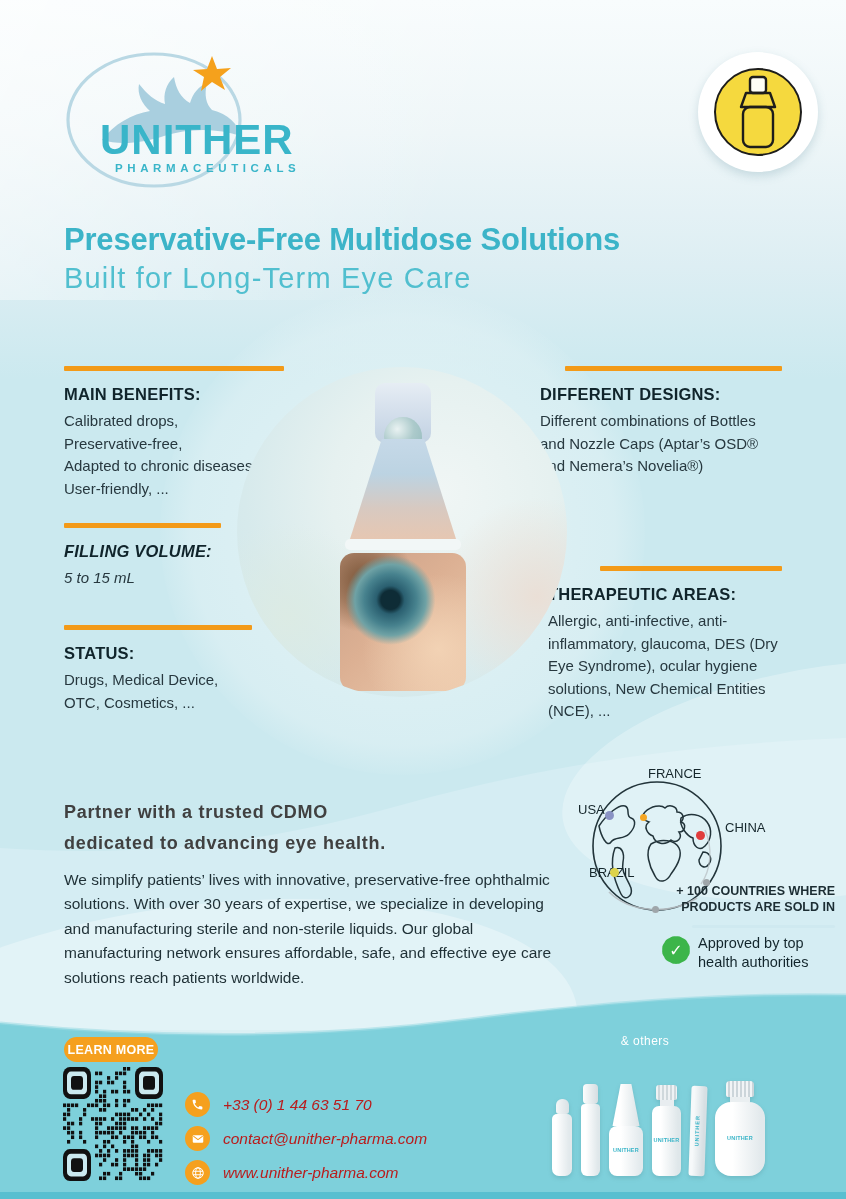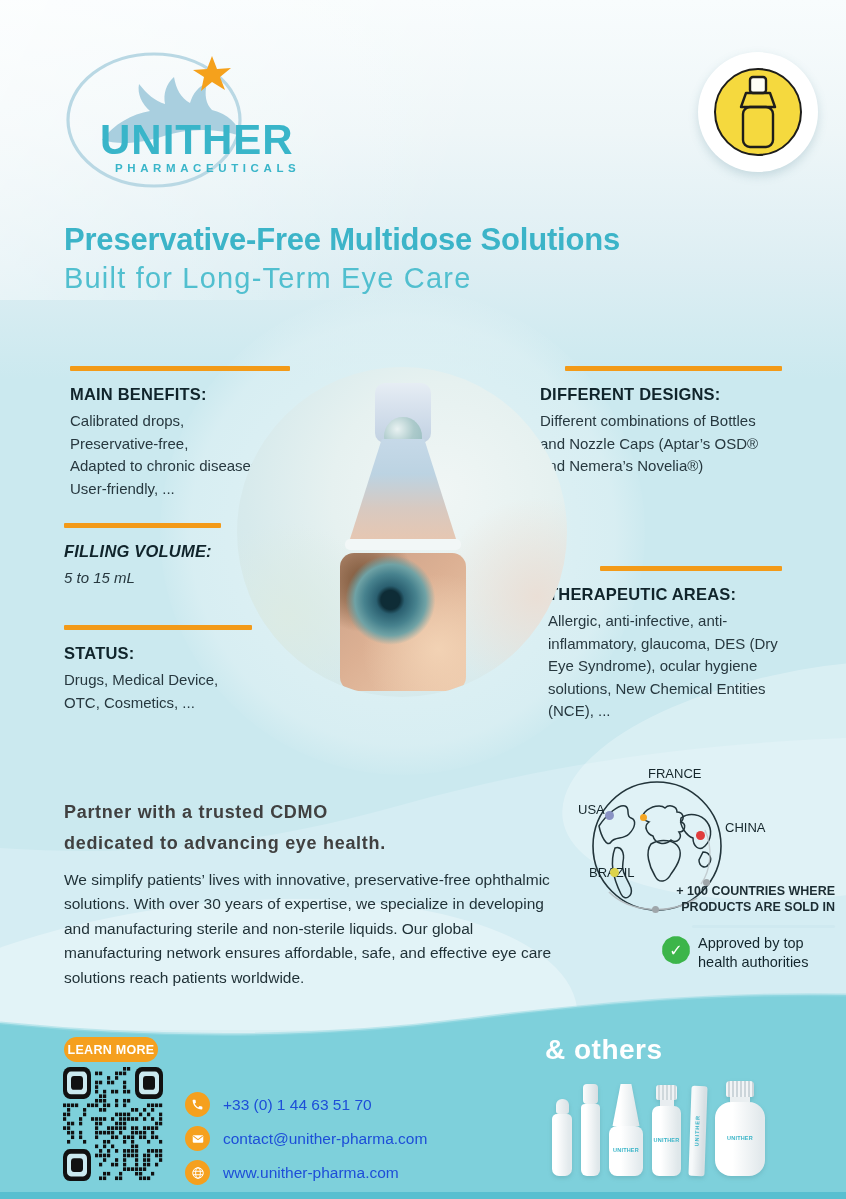--- a/index.html
+++ b/index.html
@@ -46,21 +46,21 @@
     color:#51bfcf; letter-spacing:1.2px; }
 
   
   .sec { position:absolute; }
   .rule { height:5px; background:#f39a18; border-radius:1px; }
   .sec h3 { font-size:16.5px; font-weight:700; color:#10242b; margin-top:14px; letter-spacing:.2px; }
   .sec .body { font-size:15px; color:#27383f; line-height:1.5; margin-top:6px; }
   .sec.right { text-align:left; }
   .sec.right .rule { margin-left:auto; }
 
-  .sec-benefits { left:64px; top:366px; width:235px;margin-left:6px; }
+  .sec-benefits { left:64px; top:366px; width:235px; }
   .sec-benefits .rule { width:220px; }
   .sec-filling  { left:64px; top:523px; width:235px;font-style:italic; }
   .sec-filling .rule { width:157px; }
   .sec-status   { left:64px; top:625px; width:235px; }
   .sec-status .rule { width:188px; }
   .sec-designs  { left:540px; top:366px; width:242px; }
   .sec-designs .rule { width:217px; }
   .sec-therapy  { left:548px; top:566px; width:234px; }
   .sec-therapy .rule { width:182px; }
 
@@ -111,24 +111,24 @@
 
   
   .learn-more { position:absolute; left:64px; top:1037px; width:94px; height:25px; border-radius:13px;
     background:#f5a01e; color:#fff; font-size:12.5px; font-weight:700; letter-spacing:.3px;
     display:flex; align-items:center; justify-content:center; border:none; cursor:pointer; }
   .qr { position:absolute; left:63px; top:1067px; }
   .contact { position:absolute; left:185px; top:1092px; }
   .c-row { display:flex; align-items:center; margin-bottom:9px; height:25px; cursor:pointer; }
   .c-ic { width:25px; height:25px; border-radius:50%; background:#f5a01e; display:flex;
     align-items:center; justify-content:center; margin-right:13px; flex:0 0 25px; }
-  .c-txt { font-size:15.5px; color:#1d4ed8; }
-
-  .others { position:absolute; left:545px; top:1034px; width:200px; 
-    color:#fff; font-size:28px; font-weight:700; letter-spacing:.5px; }
+  .c-txt { font-size:15.5px; color:#b91c1c;font-style:italic; }
+
+  .others { position:absolute; left:545px; top:1034px; width:200px; text-align:center;
+    color:#fff; font-size:12px; font-weight:400; letter-spacing:.5px; }
   .products { position:absolute; left:552px; top:1072px; width:235px; height:104px;
     display:flex; align-items:flex-end; gap:9px; }
   .prod { position:relative; display:flex; flex-direction:column; align-items:center; }
   .p-shadow { filter:drop-shadow(0 2px 2px rgba(40,90,100,.18)); }
   .p-logo { font-size:5.5px; font-weight:700; color:#3ab5c8; letter-spacing:.2px; line-height:1; }
   .amp1-cap { width:13px; height:15px; background:linear-gradient(90deg,#f4f7f8,#d9e1e5); border-radius:6px 6px 3px 3px; }
   .amp1-body{ width:20px; height:62px; background:linear-gradient(90deg,#ffffff 20%,#e2e9ec 85%); border-radius:5px 5px 7px 7px; }
   .amp2-cap { width:15px; height:20px; background:linear-gradient(90deg,#fbfdfd,#d5dde1); border-radius:4px; }
   .amp2-body{ width:19px; height:72px; background:linear-gradient(90deg,#ffffff 25%,#dfe7ea 90%); border-radius:4px 4px 6px 6px; }
   .drop-cap { width:30px; height:42px; clip-path:polygon(32% 0,68% 0,95% 100%,5% 100%);

